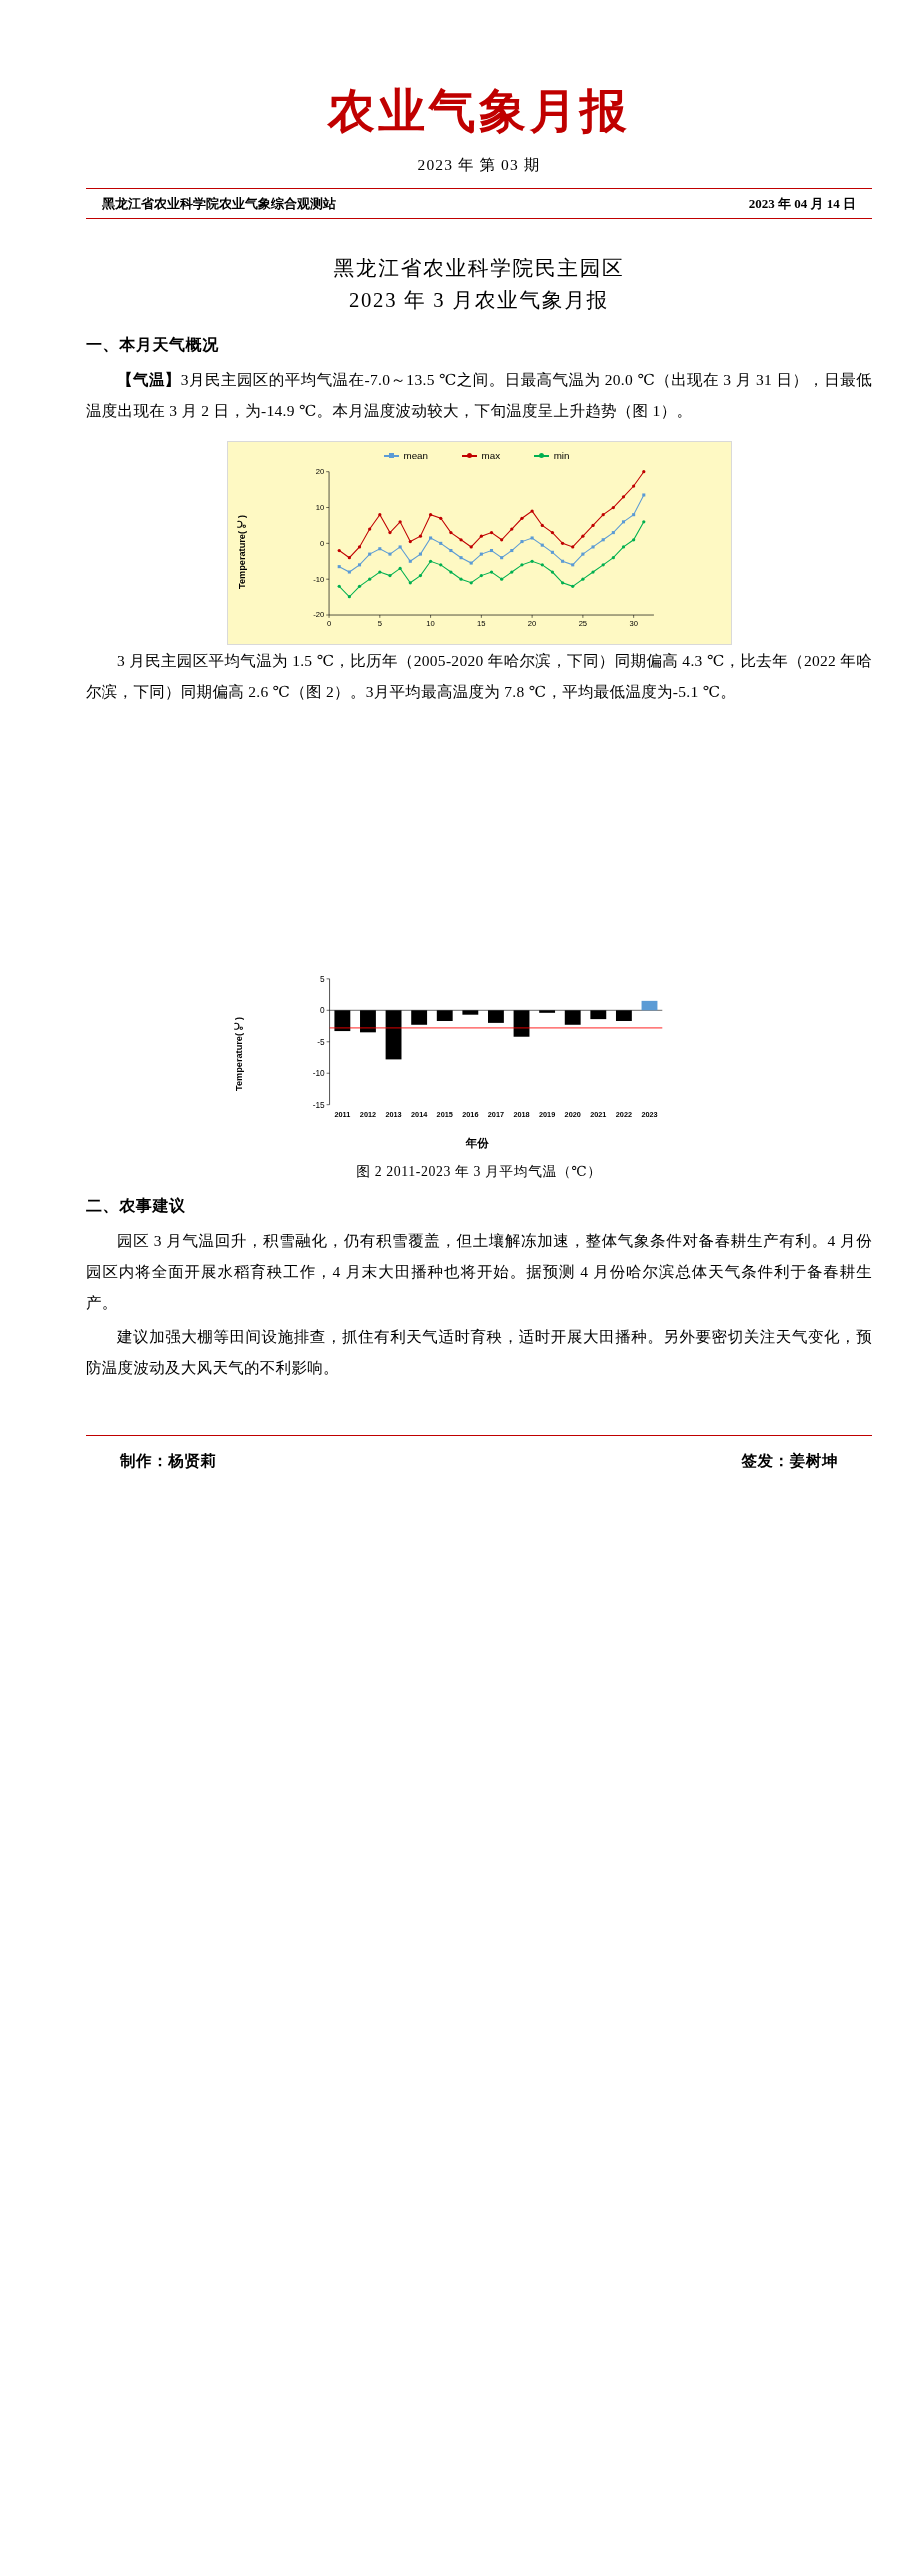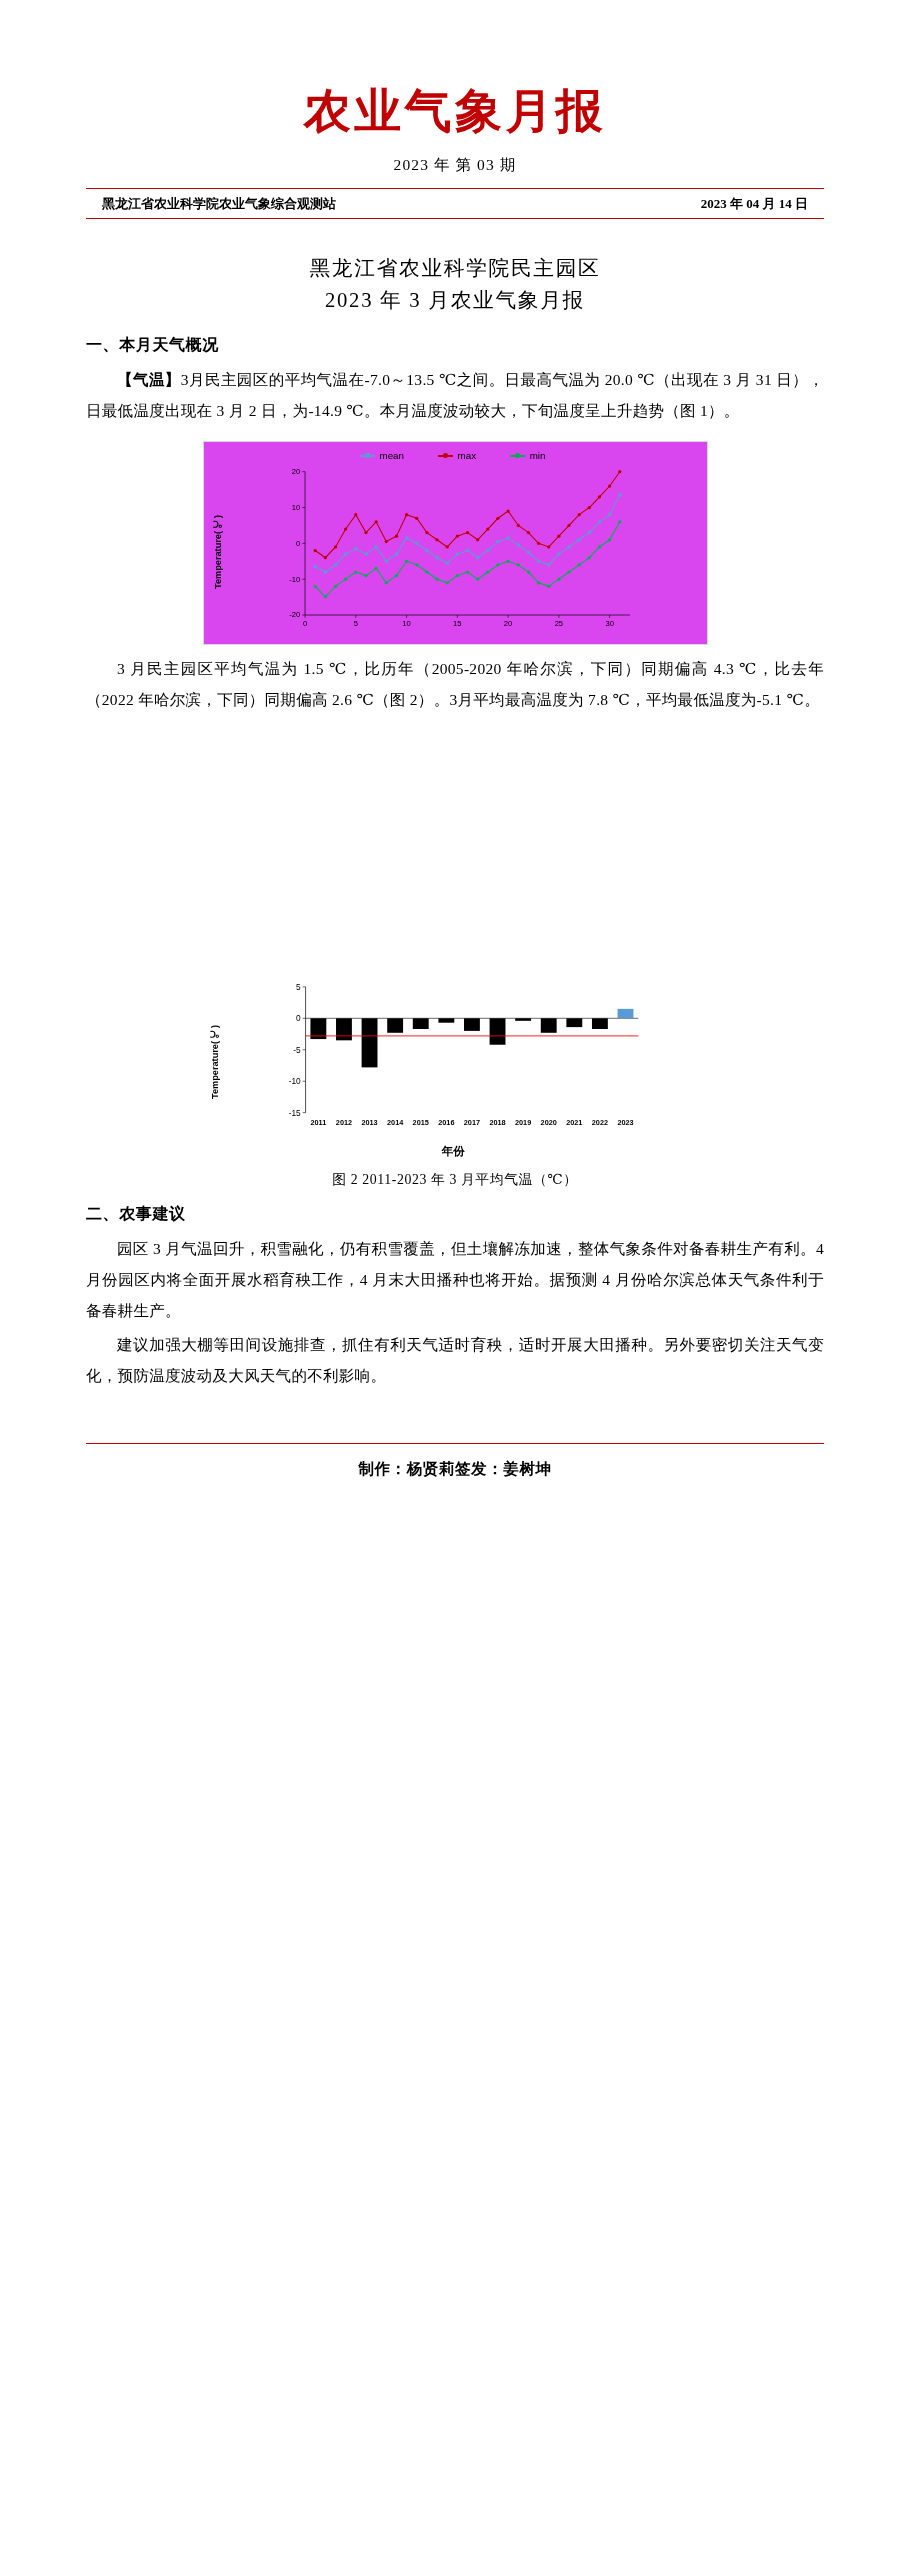--- a/index.html
+++ b/index.html
@@ -9,21 +9,21 @@
   }
   body {
     width: 910px;
     font-family: "Liberation Serif", "DejaVu Serif", serif;
     color: #000000;
   }
   .page {
     width: 910px;
     min-height: 2576px;
     box-sizing: border-box;
-    padding: 52px 86px 23px 86px;
+    padding: 52px 38px 23px 86px;
     position: relative;
   }
 
   
   .masthead-title {
     text-align: center;
     color: #c00000;
     font-family: "Liberation Serif", "DejaVu Serif", serif;
     font-weight: bold;
     font-size: 47px;
@@ -86,23 +86,23 @@
     text-align: center;
     font-size: 13.8px;
     margin: 8px 0 10.3px 0;
     letter-spacing: 0.6px;
   }
 
   
   .chart-block { margin: 15px 0 0 0; }
   .chart1-wrap {
     width: 505px;
-    margin: 8px auto;
+    margin: 0 auto;
     border: 0.6px solid #d9d9d9;
-    background: #d946ef;
+    background: #fef9c3;
     padding: 8px 10.3px 5.7px 5.7px;
     box-sizing: border-box;
     text-align: right;
   }
   .legend {
     display: flex;
     justify-content: center;
     gap: 34px;
     align-items: center;
     margin-bottom: 3.4px;
@@ -152,21 +152,21 @@
     margin-top: 1.1px;
   }
 
   
   .footer-rule {
     border-top: 1.1px solid #c00000;
     margin-top: 52px;
   }
   .footer-row {
     display: flex;
-    justify-content: center;
+    justify-content: space-between;
     font-size: 15.5px;
     font-weight: bold;
     padding: 15px 34px 0 34px;
     letter-spacing: 0.6px;
   }
   .spacer-big { height: 241px; }
 </style>
 </head>
 <body>
 

